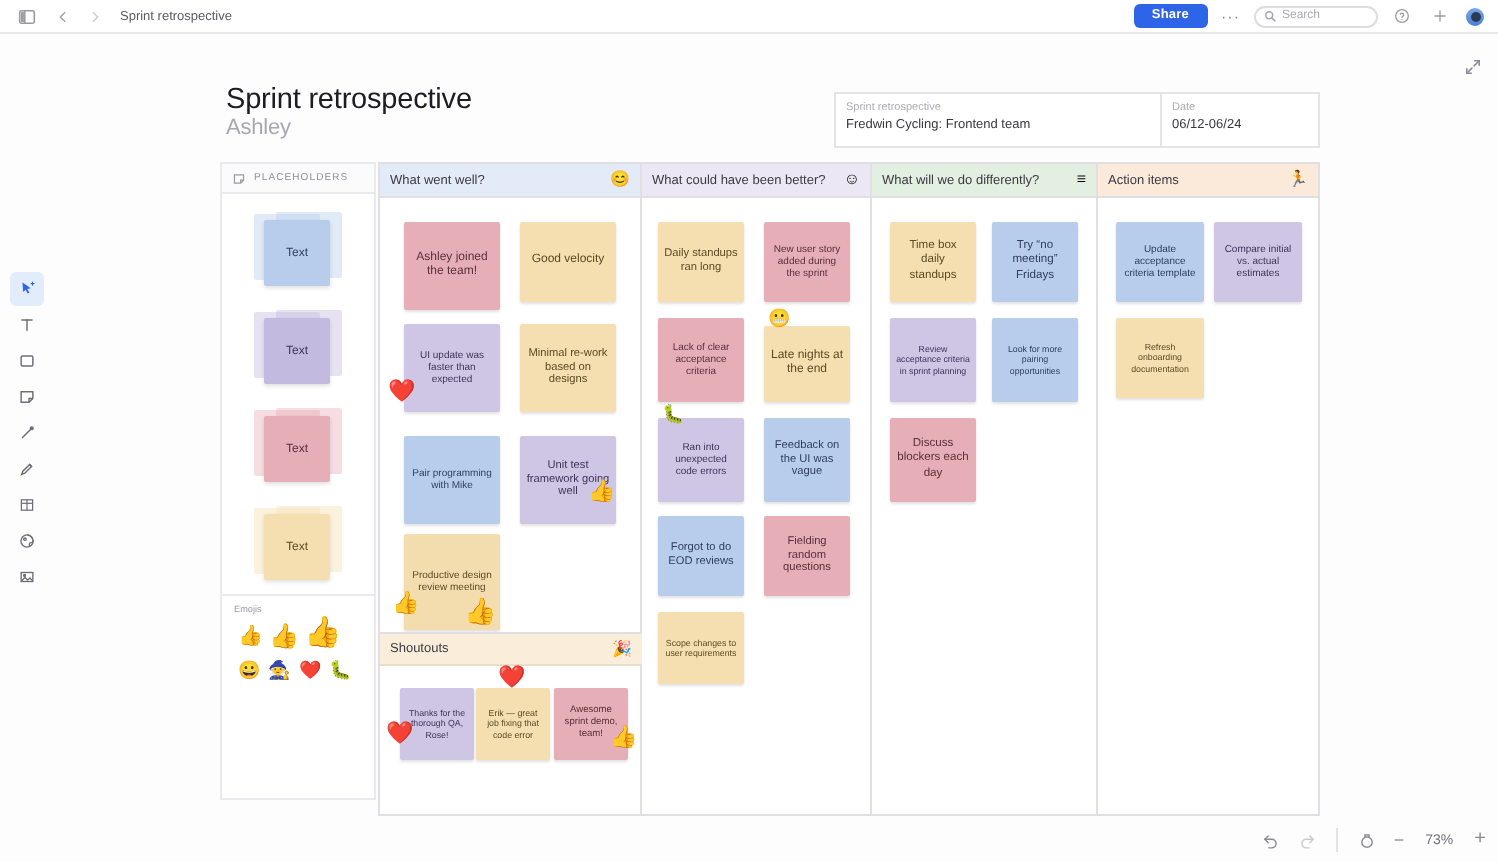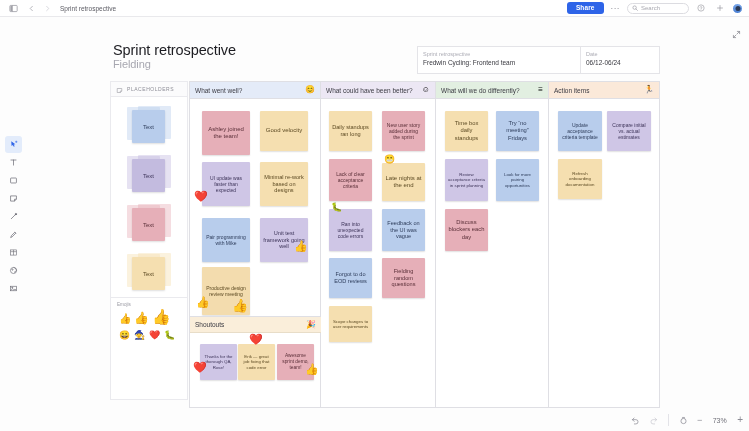--- a/index.html
+++ b/index.html
@@ -289,21 +289,21 @@
   <div class="expand-icon">
     <svg width="9" height="9" viewBox="0 0 16 16" fill="none" stroke="currentColor" stroke-width="1.4" stroke-linecap="round" stroke-linejoin="round">
       <polyline points="9.5,2.5 13.5,2.5 13.5,6.5"></polyline>
         <polyline points="6.5,13.5 2.5,13.5 2.5,9.5"></polyline>
       <line x1="13.5" y1="2.5" x2="9" y2="7"></line>
         <line x1="2.5" y1="13.5" x2="7" y2="9"></line>
     </svg>
   </div>
 
   <div class="doc-title">Sprint retrospective</div>
-  <div class="doc-sub">Fielding</div>
+  <div class="doc-sub">Ashley</div>
 
   <div class="meta">
     <div class="meta-cell first">
       <div class="meta-label">Sprint retrospective</div>
       <div class="meta-value">Fredwin Cycling: Frontend team</div>
     </div>
     <div class="meta-cell second">
       <div class="meta-label">Date</div>
       <div class="meta-value">06/12-06/24</div>
     </div>

